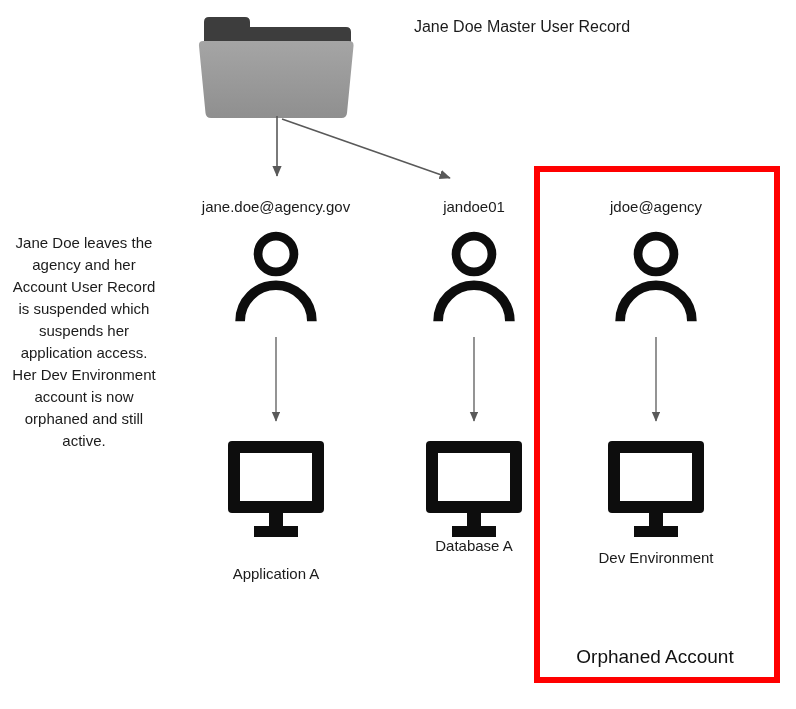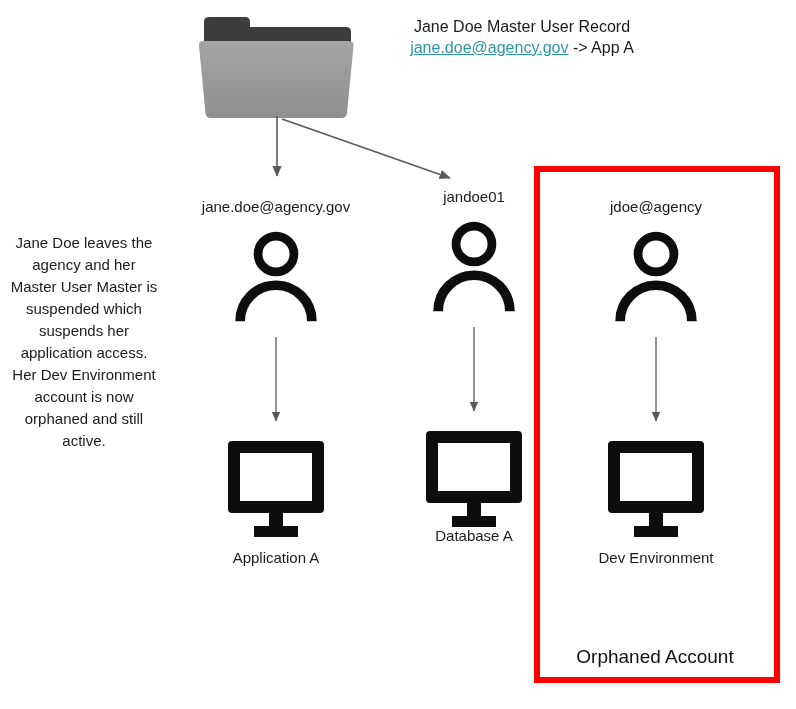--- a/index.html
+++ b/index.html
@@ -35,38 +35,37 @@
             <stop offset="1" stop-color="#8f8f8f"></stop>
         </linearGradient>
       </defs>
       <path d="M8,40 V14 q0,-5 5,-5 h36 q5,0 5,5 v5 h96 q5,0 5,5 v16 z" fill="#3d3d3d"></path>
       <path d="M7,33 h146 q5,0 4.5,5 l-6.5,67 q-0.5,5 -5.5,5 H15 q-5,0 -5.5,-5 L3,38 q-0.5,-5 4,-5 z" fill="url(#fg)"></path>
     </svg>
   </div>
 
   <div class="abs" id="header">
     <div>Jane Doe Master User Record</div>
-    <div><a href="#">jane.doe@agency.gov</a><span> -&gt; App A</span></div>
   </div>
 
   <div class="abs" style="left:220px;top:108px;width:270px;height:90px;">
     <svg width="270" height="90" viewBox="0 0 270 90">
       <defs>
         <marker id="ah" markerWidth="8" markerHeight="8" refX="6.5" refY="3" orient="auto">
           <path d="M0,0 L7,3 L0,6 z" fill="#595959"></path>
         </marker>
       </defs>
       <line x1="57" y1="8" x2="57" y2="68" stroke="#595959" stroke-width="1.6" marker-end="url(#ah)"></line>
       <line x1="62" y1="11" x2="230" y2="70" stroke="#595959" stroke-width="1.6" marker-end="url(#ah)"></line>
     </svg>
   </div>
 
   <div class="abs" id="orphan-box"></div>
 
-  <div class="abs" id="note">Jane Doe leaves the agency and her Master User Master is suspended which suspends her application access. Her Dev Environment account is now orphaned and still active.</div>
+  <div class="abs" id="note">Jane Doe leaves the agency and her Account User Record is suspended which suspends her application access. Her Dev Environment account is now orphaned and still active.</div>
 
   <div class="abs col" style="left:176px;top:198px;">
     <div class="acct-label">jane.doe@agency.gov</div>
     <div style="margin:14px auto 0;width:92px;height:96px;">
       <svg width="92" height="96" viewBox="0 0 100 104">
         <circle cx="50" cy="27" r="19.5" fill="none" stroke="#0d0d0d" stroke-width="9.5"></circle>
         <path d="M11,100 A39,39 0 0 1 89,100" fill="none" stroke="#0d0d0d" stroke-width="10.5"></path>
       </svg>
     </div>
     <div style="margin:10px auto 0;width:20px;height:100px;">
@@ -75,24 +74,24 @@
       </svg>
     </div>
     <div style="margin:4px auto 0;width:100px;height:98px;">
       <svg width="100" height="98" viewBox="0 0 100 98">
         <rect x="2" y="2" width="96" height="72" rx="4" fill="#0d0d0d"></rect>
         <rect x="14" y="14" width="72" height="48" fill="#ffffff"></rect>
         <rect x="43" y="74" width="14" height="13" fill="#0d0d0d"></rect>
         <rect x="28" y="87" width="44" height="11" fill="#0d0d0d"></rect>
       </svg>
     </div>
-    <div class="res-label" style="margin-top:12px;">Application A</div>
+    <div class="res-label" style="margin-top:28px;">Application A</div>
   </div>
 
-  <div class="abs col" style="left:374px;top:188px;">
+  <div class="abs col" style="left:374px;top:198px;">
     <div class="acct-label">jandoe01</div>
     <div style="margin:14px auto 0;width:92px;height:96px;">
       <svg width="92" height="96" viewBox="0 0 100 104">
         <circle cx="50" cy="27" r="19.5" fill="none" stroke="#0d0d0d" stroke-width="9.5"></circle>
         <path d="M11,100 A39,39 0 0 1 89,100" fill="none" stroke="#0d0d0d" stroke-width="10.5"></path>
       </svg>
     </div>
     <div style="margin:10px auto 0;width:20px;height:100px;">
       <svg width="20" height="100" viewBox="0 0 20 100">
         <line x1="10" y1="2" x2="10" y2="86" stroke="#666" stroke-width="1.4" marker-end="url(#ah)"></line>

